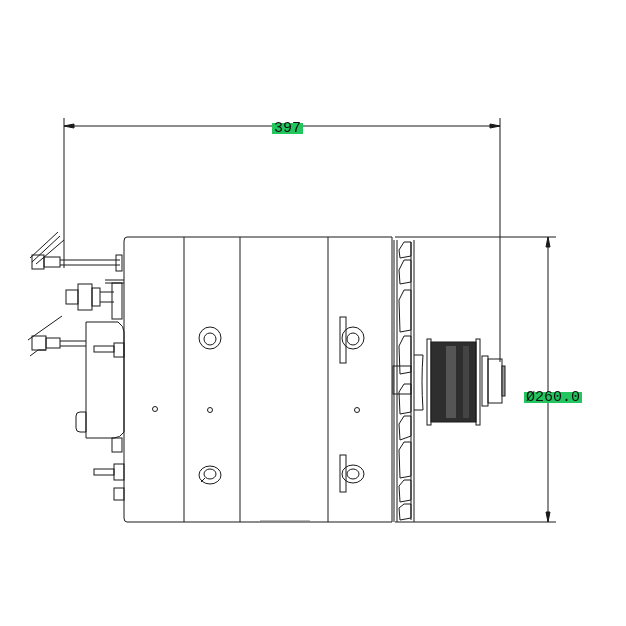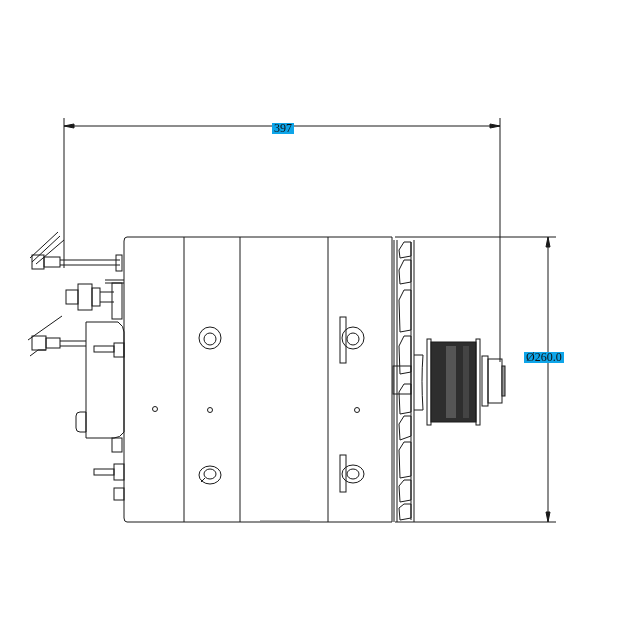--- a/index.html
+++ b/index.html
@@ -1,24 +1,24 @@
 <!DOCTYPE html>
 <html><head>
 <meta charset="utf-8">
 <style>
   html, body { margin: 0; padding: 0; background: #ffffff; }
   body { width: 626px; height: 626px; overflow: hidden; font-family: "Liberation Sans", sans-serif; }
   #canvas { position: relative; width: 626px; height: 626px; background: #ffffff; }
   svg { position: absolute; left: 0; top: 0; }
   .dim-label {
-    position: absolute; font-family: Liberation Serif, serif; font-size: 12px;
-    color: #111; background: #0ea5e9; padding: 0 2px; line-height: 11px; white-space: nowrap;
+    position: absolute; font-family: Liberation Mono, monospace; font-size: 15px;
+    color: #111; background: #22c55e; padding: 0 2px; line-height: 11px; white-space: nowrap;
   }
   #label-length { left: 272px; top: 123px; }
-  #label-diameter { left: 524px; top: 352px; }
+  #label-diameter { left: 524px; top: 392px; }
 </style>
 </head>
 <body>
 
 <div id="canvas">
   <svg width="626" height="626" viewBox="0 0 626 626">
     <g fill="none" stroke="#1a1a1a" stroke-width="1">
 
       <g>
         <line x1="64" y1="118" x2="64" y2="268"></line>

